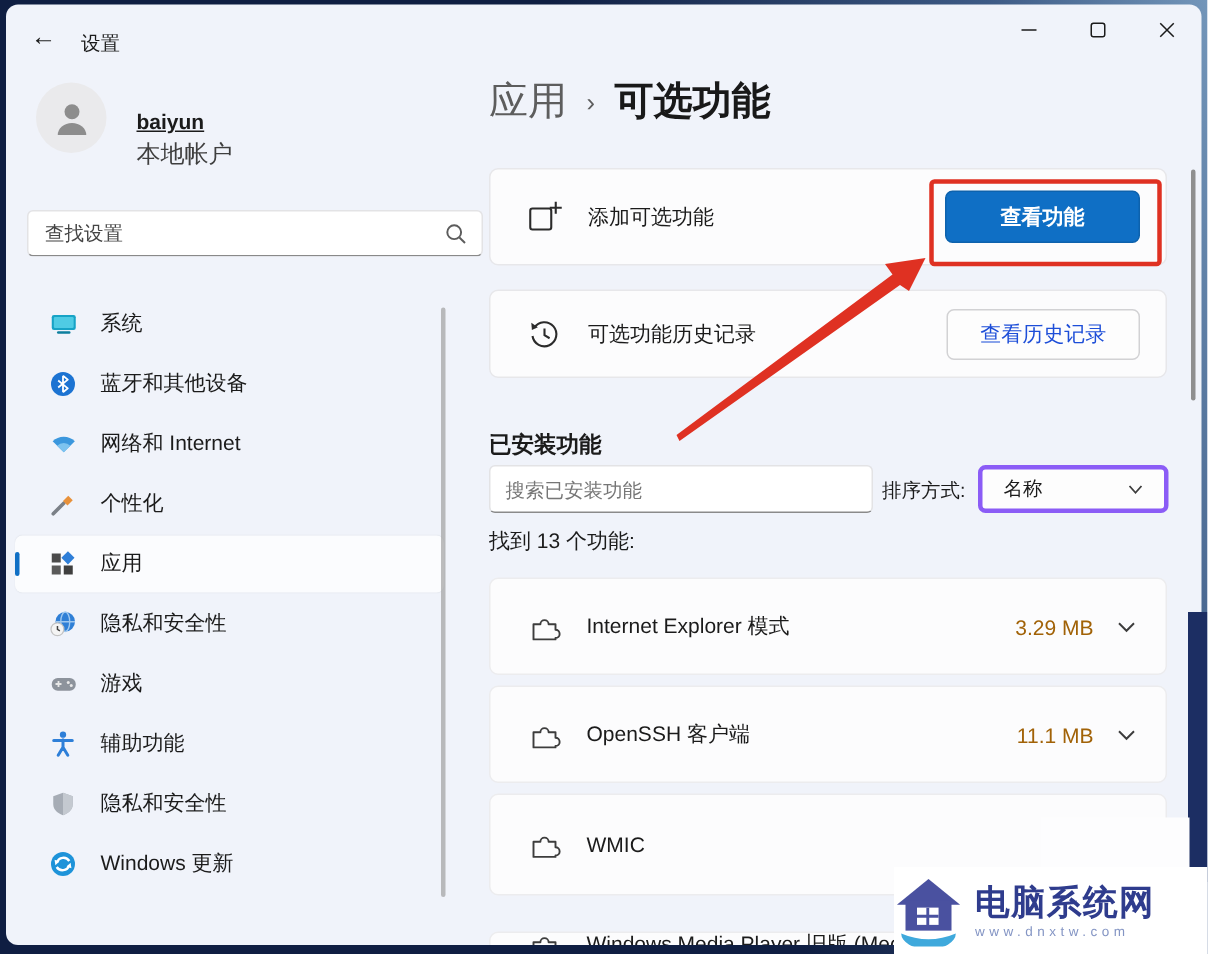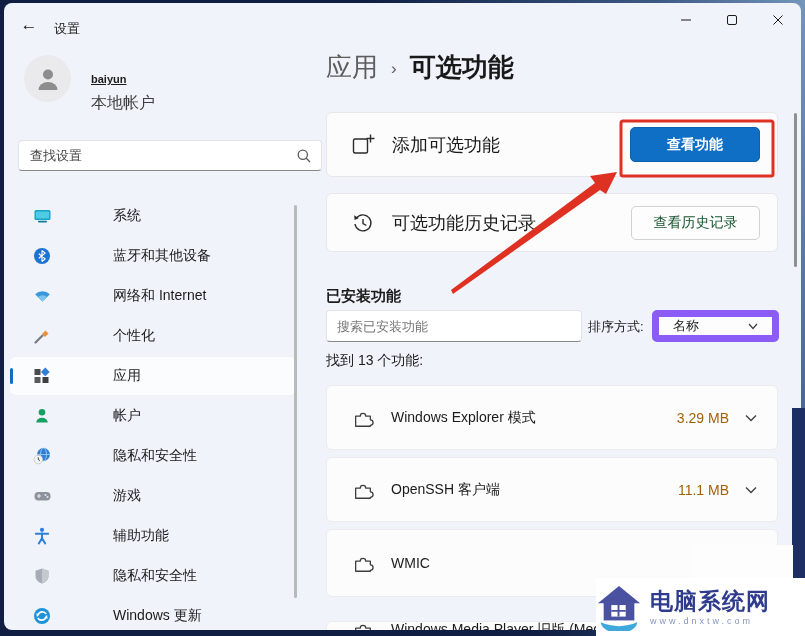--- a/index.html
+++ b/index.html
@@ -14,63 +14,63 @@
   
   .back-btn { left:12px; top:10px; width:26px; height:24px; display:flex; align-items:center;
               justify-content:center; font-size:17px; color:#1b1b1b; border-radius:4px; cursor:pointer; }
   .app-title { left:50px; top:17px; font-size:13px; }
   .win-controls { right:0; top:0; height:34px; display:flex; }
   .win-ctl { width:46px; height:34px; display:flex; align-items:center; justify-content:center; }
 
   
   .avatar { left:20px; top:52px; width:47px; height:47px; border-radius:50%; background:#eaeaec;
             display:flex; align-items:center; justify-content:center; }
-  .user-name { left:87px; top:70px; font-size:11px; font-weight:bold;text-decoration:underline; }
+  .user-name { left:87px; top:70px; font-size:14px; font-weight:bold;text-decoration:underline; }
   .user-type { left:87px; top:90px; font-size:16px; color:#3f3f3f; }
   .searchbox { left:14px; top:137px; width:304px; height:31px; background:#ffffff;
                border:1px solid #e3e3e5; border-bottom:1px solid #898989; border-radius:4px; }
   .searchbox input { width:100%; height:100%; border:0; outline:0; background:transparent;
                padding:0 32px 0 11px; font-size:13px; font-family:inherit; color:#1b1b1b; }
   .searchbox input::placeholder { color:#454545; opacity:1; }
   .searchbox .mag { position:absolute; right:9px; top:7px; }
   .nav { left:6px; top:194px; width:286px; }
   .nav-item { position:relative; height:38px; margin-bottom:2px; border-radius:5px;
-              display:flex; align-items:center; padding-left:22px; cursor:pointer;gap:46px; }
+              display:flex; align-items:center; padding-left:22px; cursor:pointer; }
   .nav-item .ic { width:20px; height:20px; display:flex; align-items:center; justify-content:center; }
   .nav-item .lbl { margin-left:15px; font-size:14px; }
   .nav-item.selected { background:rgba(255,255,255,0.72); box-shadow:0 0 1px rgba(0,0,0,0.08); }
   .pill { position:absolute; left:0; top:11px; width:3px; height:16px; border-radius:2px; background:#0f6fc5; }
   .side-scroll { left:290px; top:202px; width:3px; height:393px; background:#9a9a9a; opacity:.65; border-radius:2px; }
 
   
   .breadcrumb { left:322px; top:47px; display:flex; align-items:center; }
   .bc-parent { font-size:26px; color:#5d5d5d; }
   .bc-sep { font-size:17px; color:#5d5d5d; margin:2px 13px 0 13px; }
   .bc-current { font-size:26px; font-weight:600; color:#191919; }
 
   .card { background:#fcfcfd; border:1px solid #e7e7ea; border-radius:6px;
           display:flex; align-items:center; padding:0 17px 0 24px; }
   .card-add { left:322px; top:109px; width:452px; height:65px; }
   .card-hist { left:322px; top:190px; width:452px; height:59px; }
-  .card .c-lbl { margin-left:17px; font-size:18px; }
+  .card .c-lbl { margin-left:17px; font-size:14px; }
   .btn-primary { margin-left:auto; width:130px; height:35px; border:1px solid #0d62ad; border-radius:5px;
                  background:#0f6fc5; color:#ffffff; font-size:14px; font-weight:bold;
                  font-family:inherit; cursor:pointer; }
   .btn-standard { margin-left:auto; width:129px; height:34px; border:1px solid #d2d2d4; border-radius:5px;
-                 background:#fdfdfd; color:#14532d; font-size:14px; font-family:inherit; cursor:pointer; }
+                 background:#fdfdfd; color:#1d4ed8; font-size:14px; font-family:inherit; cursor:pointer; }
 
   .sec-heading { left:322px; top:284px; font-size:15px; font-weight:bold; }
   .inst-search { left:322px; top:307px; width:256px; height:32px; background:#ffffff;
                  border:1px solid #e3e3e5; border-bottom:1px solid #8a8a8a; border-radius:4px; }
   .inst-search input { width:100%; height:100%; border:0; outline:0; background:transparent;
                  padding:10px 10px; font-size:13px; font-family:inherit; }
   .inst-search input::placeholder { color:#767676; opacity:1; }
   .sort-label { left:584px; top:315px; font-size:13px; }
   .sort-select { left:648px; top:307px; width:127px; height:32px; background:#fdfdfd;
-                 border:7px solid #8b5cf6; border-radius:5px; display:flex; align-items:center;
+                 border:3px solid #8b5cf6; border-radius:5px; display:flex; align-items:center;
                  padding:0 12px 0 14px; font-size:13px; cursor:pointer; }
   .sort-select svg { margin-left:auto; }
   .count-text { left:322px; top:349px; font-size:14px; }
 
   .feat-row { background:#fcfcfd; border:1px solid #ececee; border-radius:6px;
               display:flex; align-items:center; padding:0 18px 0 25px; width:452px; left:322px; }
   .feat-row .f-name { margin-left:17px; font-size:14px; }
   .feat-row .f-size { margin-left:auto; font-size:14px; color:#a16207; }
   .feat-row .f-exp { margin-left:14px; display:flex; }
   .row1 { top:382px; height:65px; }
@@ -180,29 +180,20 @@
               <rect x="1.5" y="10" width="6" height="6" fill="#5a5a5a"></rect>
               <rect x="9.5" y="10" width="6" height="6" fill="#3f3f3f"></rect>
               <rect x="9.2" y="1.8" width="6.2" height="6.2" fill="#2f7fd8" transform="rotate(45 12.3 4.9)"></rect>
             </svg>
         </span>
         <span class="lbl">应用</span>
       </div>
       <div class="nav-item">
         <span class="ic">
           <svg width="18" height="18" viewBox="0 0 18 18">
-              <circle cx="9" cy="5.3" r="3.3" fill="#17a061"></circle>
-              <path d="M3.2,15.5 a5.8,4.7 0 0 1 11.6,0 z" fill="#17a061"></path>
-            </svg>
-        </span>
-        <span class="lbl">帐户</span>
-      </div>
-      <div class="nav-item">
-        <span class="ic">
-          <svg width="18" height="18" viewBox="0 0 18 18">
               <circle cx="10.5" cy="7.5" r="6.5" fill="#2f7fd6"></circle>
               <ellipse cx="10.5" cy="7.5" rx="3" ry="6.5" fill="none" stroke="#9fc8ef" stroke-width="0.9"></ellipse>
               <line x1="4" y1="7.5" x2="17" y2="7.5" stroke="#9fc8ef" stroke-width="0.9"></line>
               <circle cx="5.3" cy="12.5" r="4.3" fill="#f4f4f4" stroke="#c3c3c3" stroke-width="0.8"></circle>
               <path d="M5.3,10.3 v2.3 l1.6,1" fill="none" stroke="#444444" stroke-width="1"></path>
             </svg>
         </span>
         <span class="lbl">隐私和安全性</span>
       </div>
       <div class="nav-item">
@@ -284,21 +275,21 @@
       <svg width="14" height="14" viewBox="0 0 14 14">
         <polyline points="3,5 7,9.5 11,5" fill="none" stroke="#3d3d3d" stroke-width="1.2"></polyline>
       </svg>
     </div>
     <div class="abs count-text">找到 13 个功能:</div>
 
     <div class="abs feat-row row1">
       <svg width="22" height="22" viewBox="0 0 24 24">
         <path d="M4,10 H9 A3,3 0 1 1 15,10 H20 V14 A3,3 0 1 1 20,20 V21 H4 Z" fill="none" stroke="#3d3d3d" stroke-width="1.4" stroke-linejoin="round"></path>
       </svg>
-      <span class="f-name">Windows Explorer 模式</span>
+      <span class="f-name">Internet Explorer 模式</span>
       <span class="f-size">3.29 MB</span>
       <span class="f-exp">
         <svg width="16" height="16" viewBox="0 0 16 16">
             <polyline points="3,5.5 8,10.5 13,5.5" fill="none" stroke="#3d3d3d" stroke-width="1.3"></polyline>
           </svg>
       </span>
     </div>
     <div class="abs feat-row row2">
       <svg width="22" height="22" viewBox="0 0 24 24">
         <path d="M4,10 H9 A3,3 0 1 1 15,10 H20 V14 A3,3 0 1 1 20,20 V21 H4 Z" fill="none" stroke="#3d3d3d" stroke-width="1.4" stroke-linejoin="round"></path>

